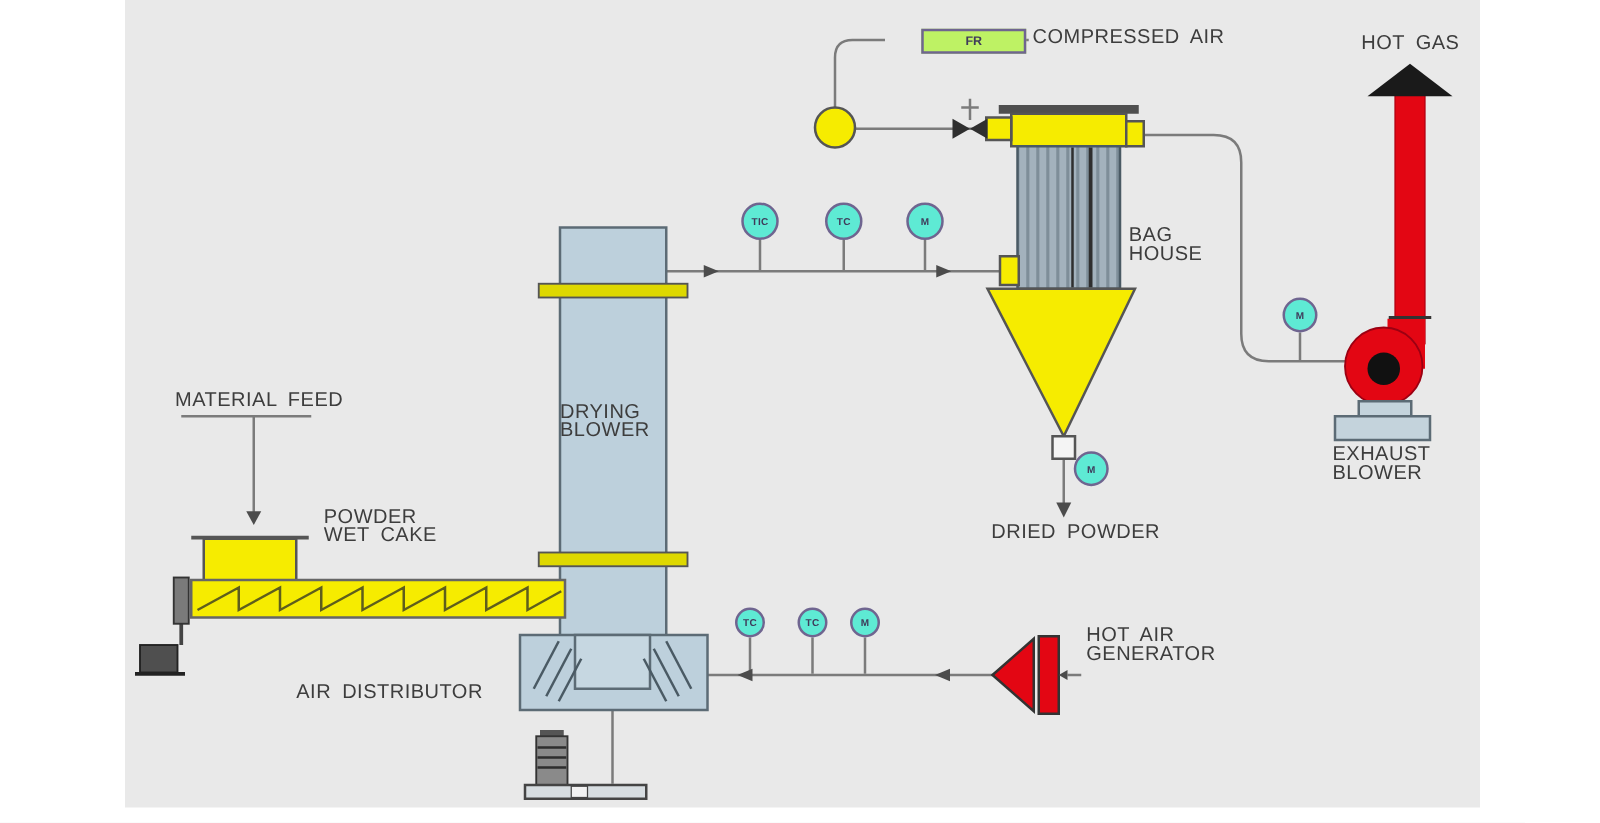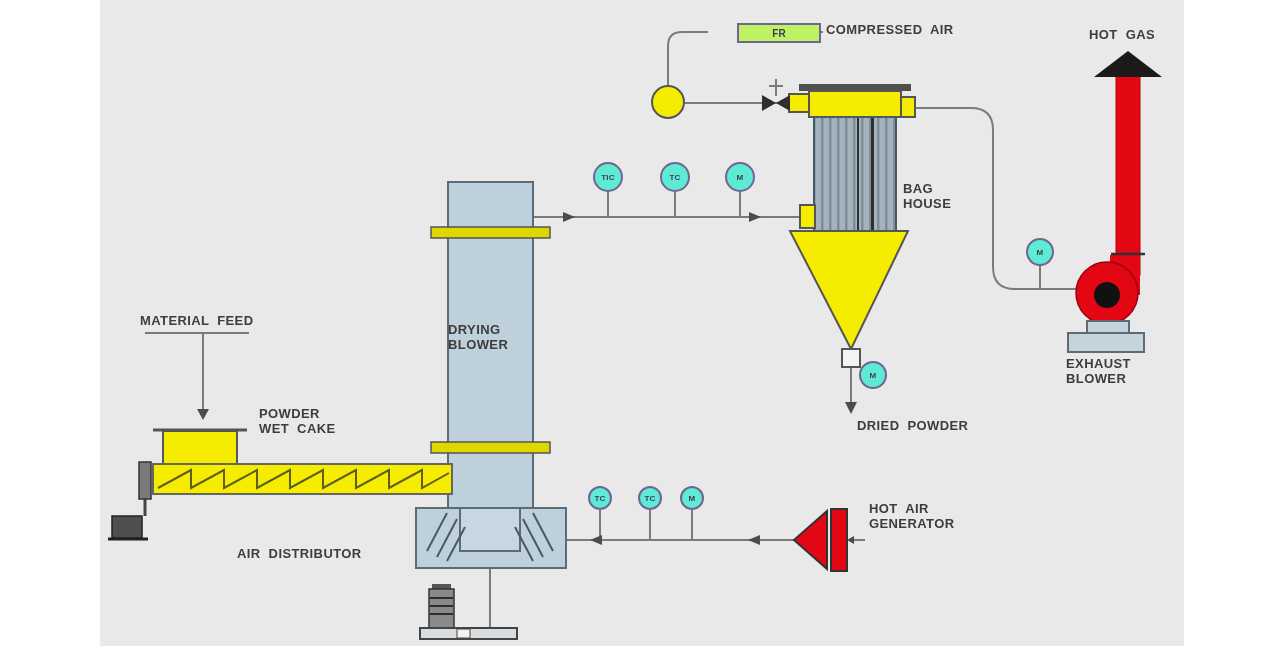--- a/index.html
+++ b/index.html
@@ -1,20 +1,20 @@
 <!DOCTYPE html>
 <html><head>
 <meta charset="utf-8">
 <style>
   html,body{margin:0;padding:0;background:#ffffff;}
   .canvas{position:relative;width:1280px;height:658px;background:#ffffff;overflow:hidden;
           font-family:"Liberation Sans",sans-serif;}
   .panel{position:absolute;left:100px;top:0;width:1084px;height:646px;background:#e9e9e9;}
   svg.layer{position:absolute;left:0;top:0;}
-  .lbl{position:absolute;font-size:13px;line-height:15px;font-weight:700;color:#3d3d3d;
+  .lbl{position:absolute;font-size:16px;line-height:15px;font-weight:400;color:#3d3d3d;
        letter-spacing:.4px;word-spacing:4px;white-space:nowrap;}
   .center{}
   .inst{position:absolute;border-radius:50%;background:#5eead4;border:2px solid #6f6590;
         color:#3f3a5a;display:flex;align-items:center;justify-content:center;
         font-size:8px;font-weight:700;letter-spacing:.2px;box-sizing:border-box;}
   .frbox{position:absolute;left:708px;top:23px;width:84px;height:20px;background:#bef264;
          border:2px solid #6f6590;box-sizing:border-box;display:flex;align-items:center;
          justify-content:center;font-size:10px;font-weight:700;color:#3f3a5a;margin-left:29px;}
 </style>
 </head>
@@ -143,21 +143,21 @@
     <div>BLOWER</div>
   </div>
 
   <div class="lbl" style="left:237px;top:546px;">AIR DISTRIBUTOR</div>
 
   <div class="lbl" style="left:903px;top:181px;">
     <div>BAG</div>
     <div>HOUSE</div>
   </div>
 
-  <div class="lbl" style="left:821px;top:418px;padding-left:36px;">DRIED POWDER</div>
+  <div class="lbl" style="left:757px;top:418px;padding-left:36px;">DRIED POWDER</div>
 
   <div class="lbl" style="left:826px;top:22px;">COMPRESSED AIR</div>
 
   <div class="lbl" style="left:1089px;top:27px;">HOT GAS</div>
 
   <div class="lbl center" style="left:1066px;top:356px;width:82px;">
     <div>EXHAUST</div>
     <div>BLOWER</div>
   </div>
 

